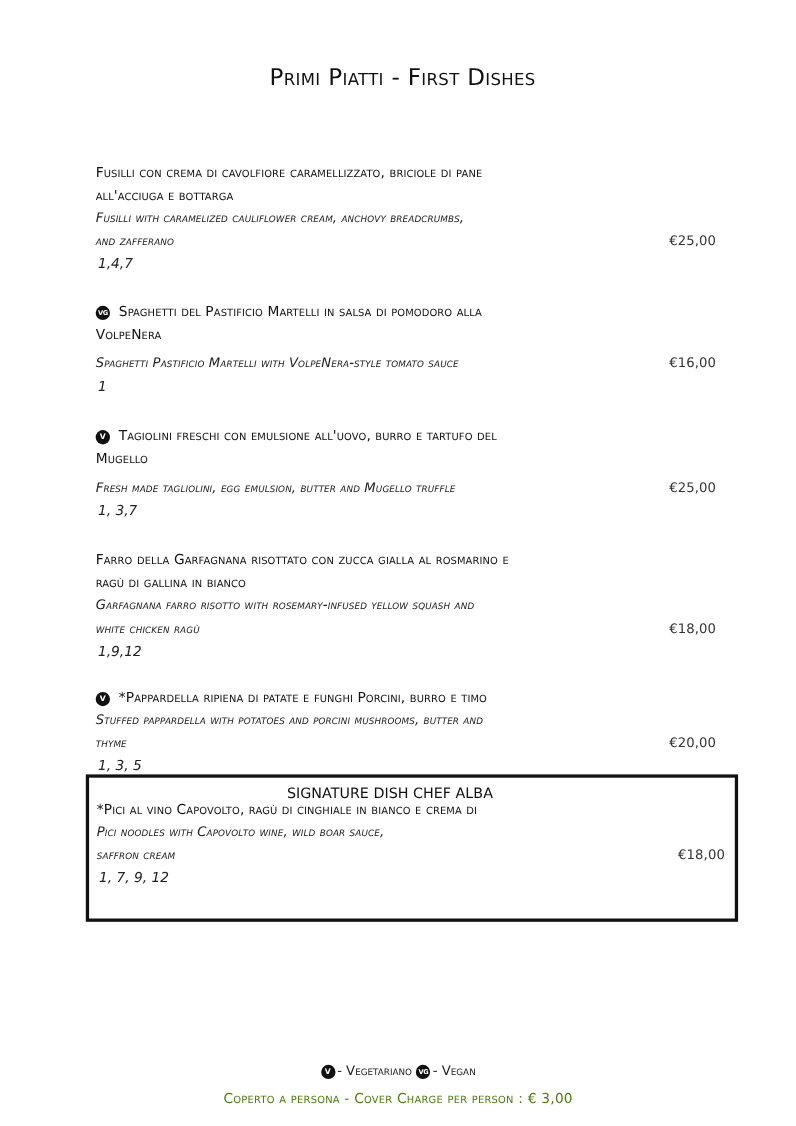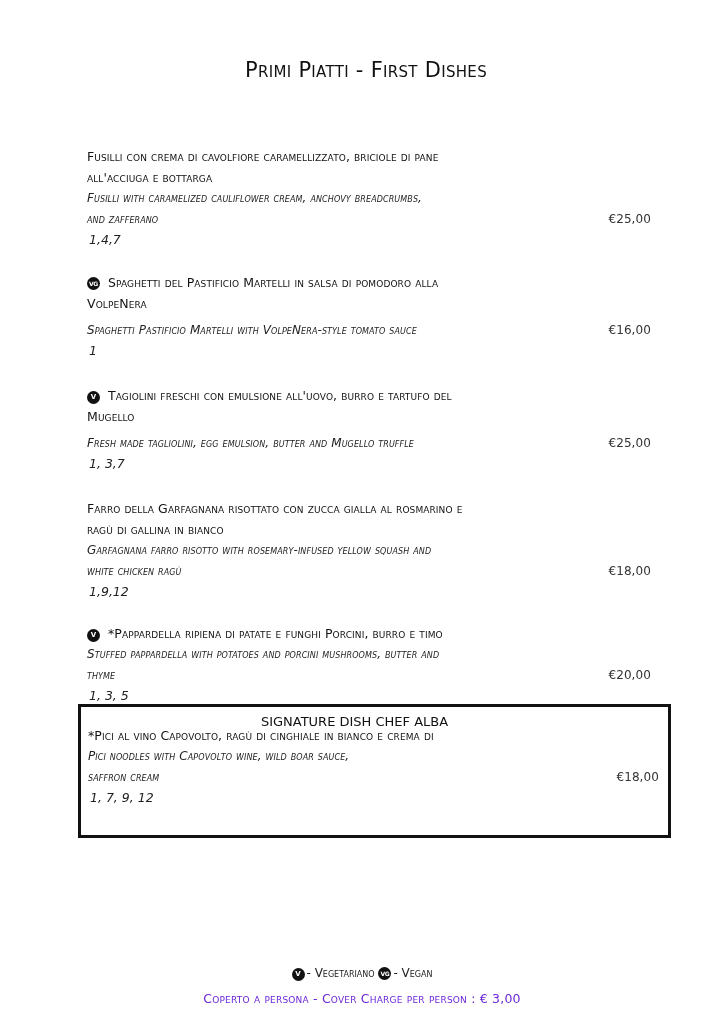--- a/index.html
+++ b/index.html
@@ -45,21 +45,21 @@
     margin-left: -40px;
   }
   .sig-inner { position: absolute; left: 7px; top: 18px; width: 565px; }
   .legend {
     position: absolute; top: 966px; left: 0; width: 724px; text-align: center;
     font-size: 12px; font-variant: small-caps; color: #222;
   }
   .legend .badge { margin-right: 2px; margin-left: 0; }
   .cover {
     position: absolute; top: 991px; left: 0; width: 724px; text-align: center;
-    font-size: 12.5px; font-variant: small-caps; color: #6d28d9; letter-spacing: 0.2px;
+    font-size: 12.5px; font-variant: small-caps; color: #4d7c0f; letter-spacing: 0.2px;
   }
 </style>
 </head>
 <body>
 
 <div class="title">Primi Piatti - First Dishes</div>
 
 <div class="dish" style="top:146px;">
   <div class="it">Fusilli con crema di cavolfiore caramellizzato, briciole di pane</div>
   <div class="it">all'acciuga e bottarga</div>

